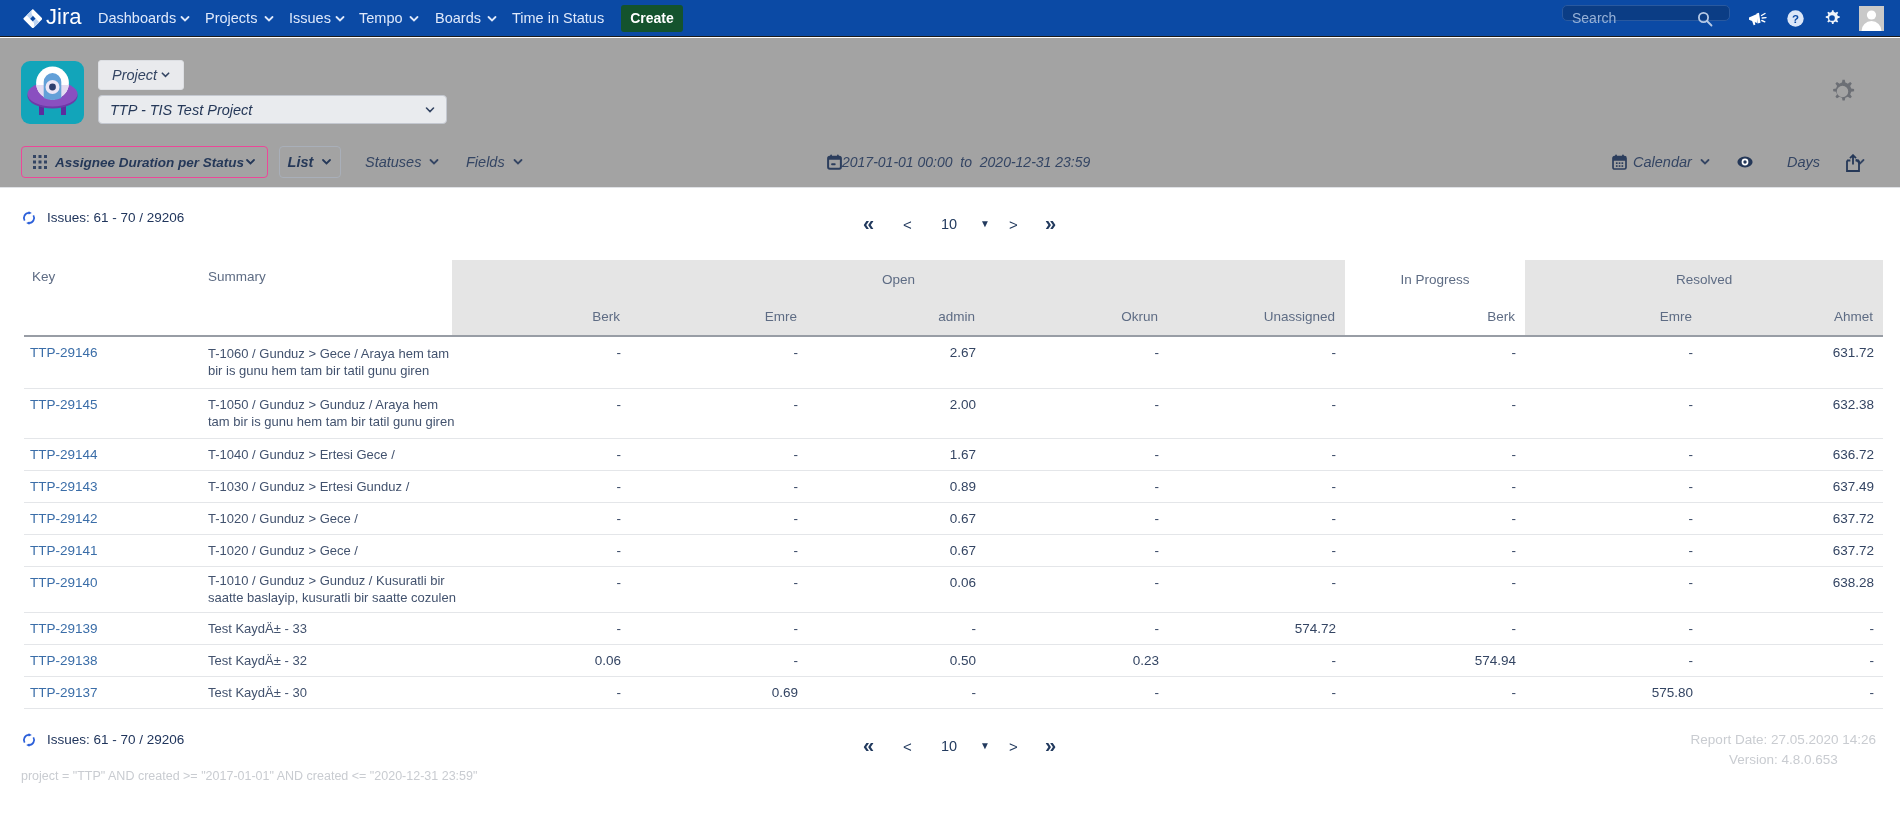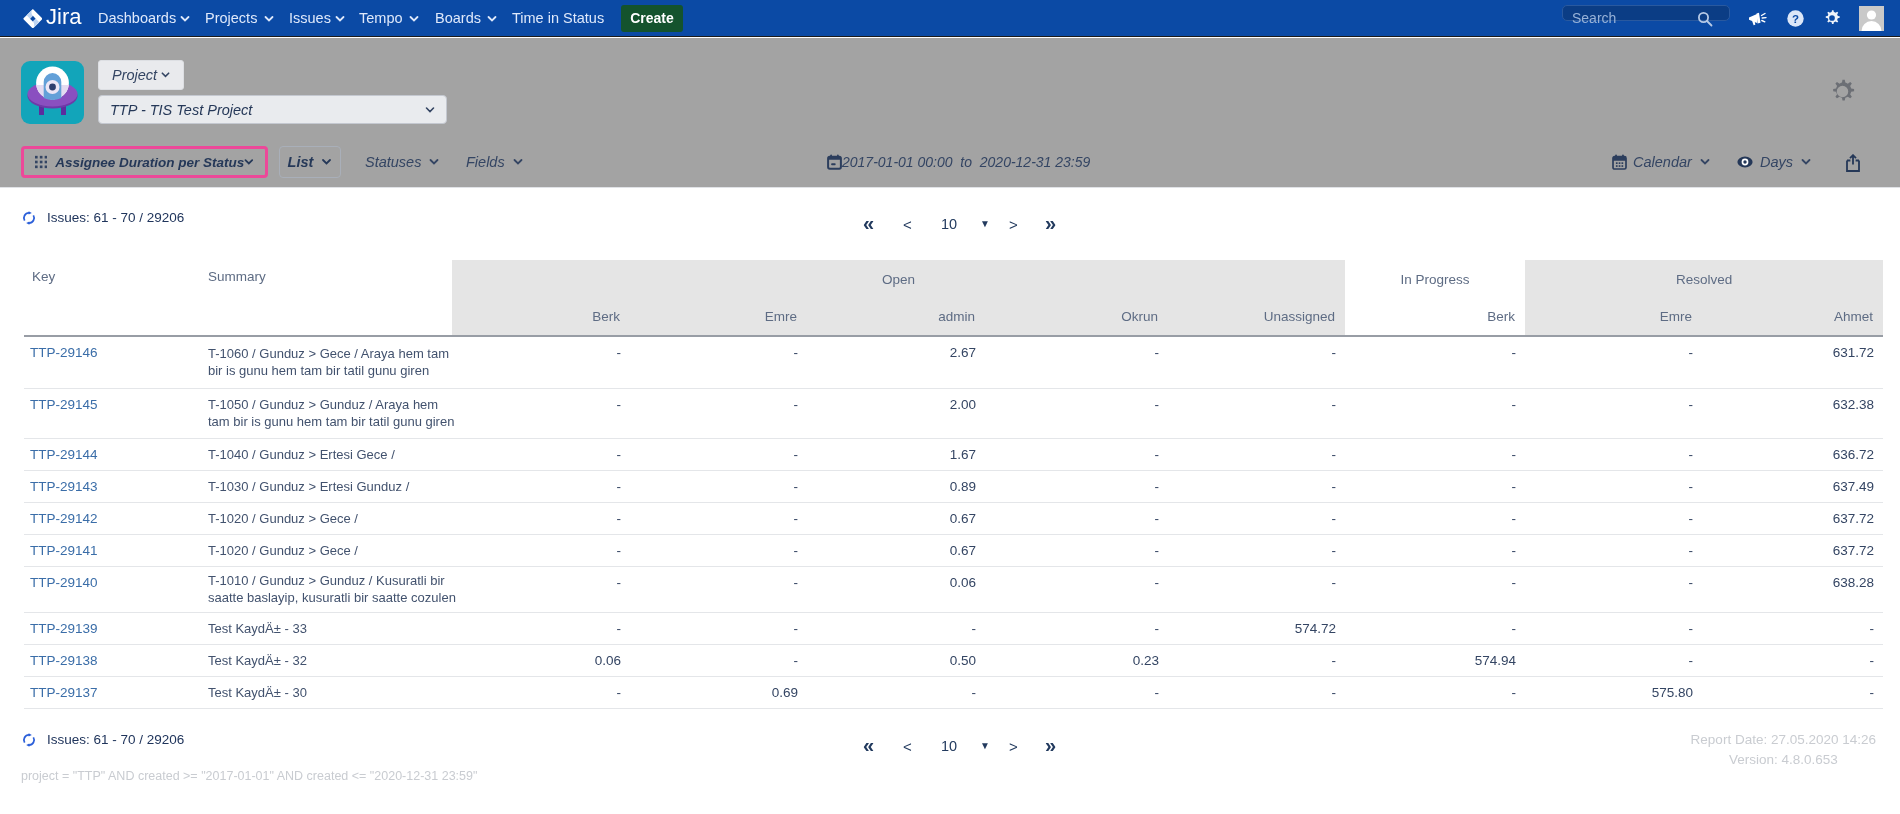--- a/index.html
+++ b/index.html
@@ -10,28 +10,28 @@
 .logotext { color:#fff; font-size:22px; }
 .navitem { color:#dfe9fb; font-size:14.5px; white-space:nowrap; }
 .createbtn { background:#14532d; color:#fff; font-size:14px; font-weight:bold; border-radius:3px; width:62px; height:27px; text-align:center; line-height:27px; }
 .search { width:168px; height:16px; background:#0b3d85; border:1px solid #29599f; border-radius:5px; color:#97b2d8; font-size:14px; line-height:25px; padding-left:9px; }
 
 .band { position:absolute; left:0; top:38px; width:1900px; height:150px; background:#a3a3a3; border-bottom:1px solid #e0e2e6;font-style:italic; }
 .band .abs { position:absolute; }
 .pavatar { left:21px; top:23px; width:63px; height:63px; }
 .projbtn { left:98px; top:22px; height:30px; background:#e9eaed; border:1px solid #dddfe3; border-radius:3px; display:flex; align-items:center; padding:0 13px; font-size:14.5px; color:#344563; }
 .projsel { left:98px; top:57px; width:349px; height:29px; background:#e9ebee; border:1px solid #c4c8d0; border-radius:4px; display:flex; align-items:center; justify-content:space-between; padding:0 11px; font-size:14.5px; color:#253858; }
-.tb-btn1 { left:21px; top:108px; width:247px; height:32px; border:3px solid #ec4899; border-radius:4px; display:flex; align-items:center; padding:0 11px; font-size:13.5px; white-space:nowrap; font-weight:bold; color:#253858; }
+.tb-btn1 { left:21px; top:108px; width:247px; height:32px; border:1px solid #ec4899; border-radius:4px; display:flex; align-items:center; padding:0 11px; font-size:13.5px; white-space:nowrap; font-weight:bold; color:#253858; }
 .tb-btn2 { left:279px; top:108px; width:62px; height:32px; border:1px solid #a9afb9; border-radius:4px; display:flex; align-items:center; justify-content:center; font-size:14.5px; font-weight:bold; color:#253858; }
 .tb-txt { font-size:14.5px; color:#344563; display:flex; align-items:center; height:20px; }
 .tb-stat { left:365px; top:114px; }
 .tb-fields { left:466px; top:114px; }
 .tb-date { left:827px; top:114px; font-size:14px; }
 .tb-cal { left:1612px; top:114px; }
-.tb-days { left:1737px; top:114px; }
+.tb-days { left:1737px; top:114px;gap:27px; }
 .tb-exp { left:1846px; top:116px; }
 
 .issuesrow { position:absolute; display:flex; align-items:center; font-size:13.5px; color:#20355c; }
 .issues1 { left:22px; top:210px; }
 .issues2 { left:22px; top:732px; }
 .pgel { position:absolute; color:#223a5e; }
 
 table.rep { position:absolute; left:24px; top:260px; width:1859px; border-collapse:collapse; table-layout:fixed; font-size:13.5px; }
 .grp { color:#5e6c84; font-weight:normal; text-align:center; font-size:13.5px; padding:0; height:38px; vertical-align:middle; }
 .gray { background:#e5e5e5; }

